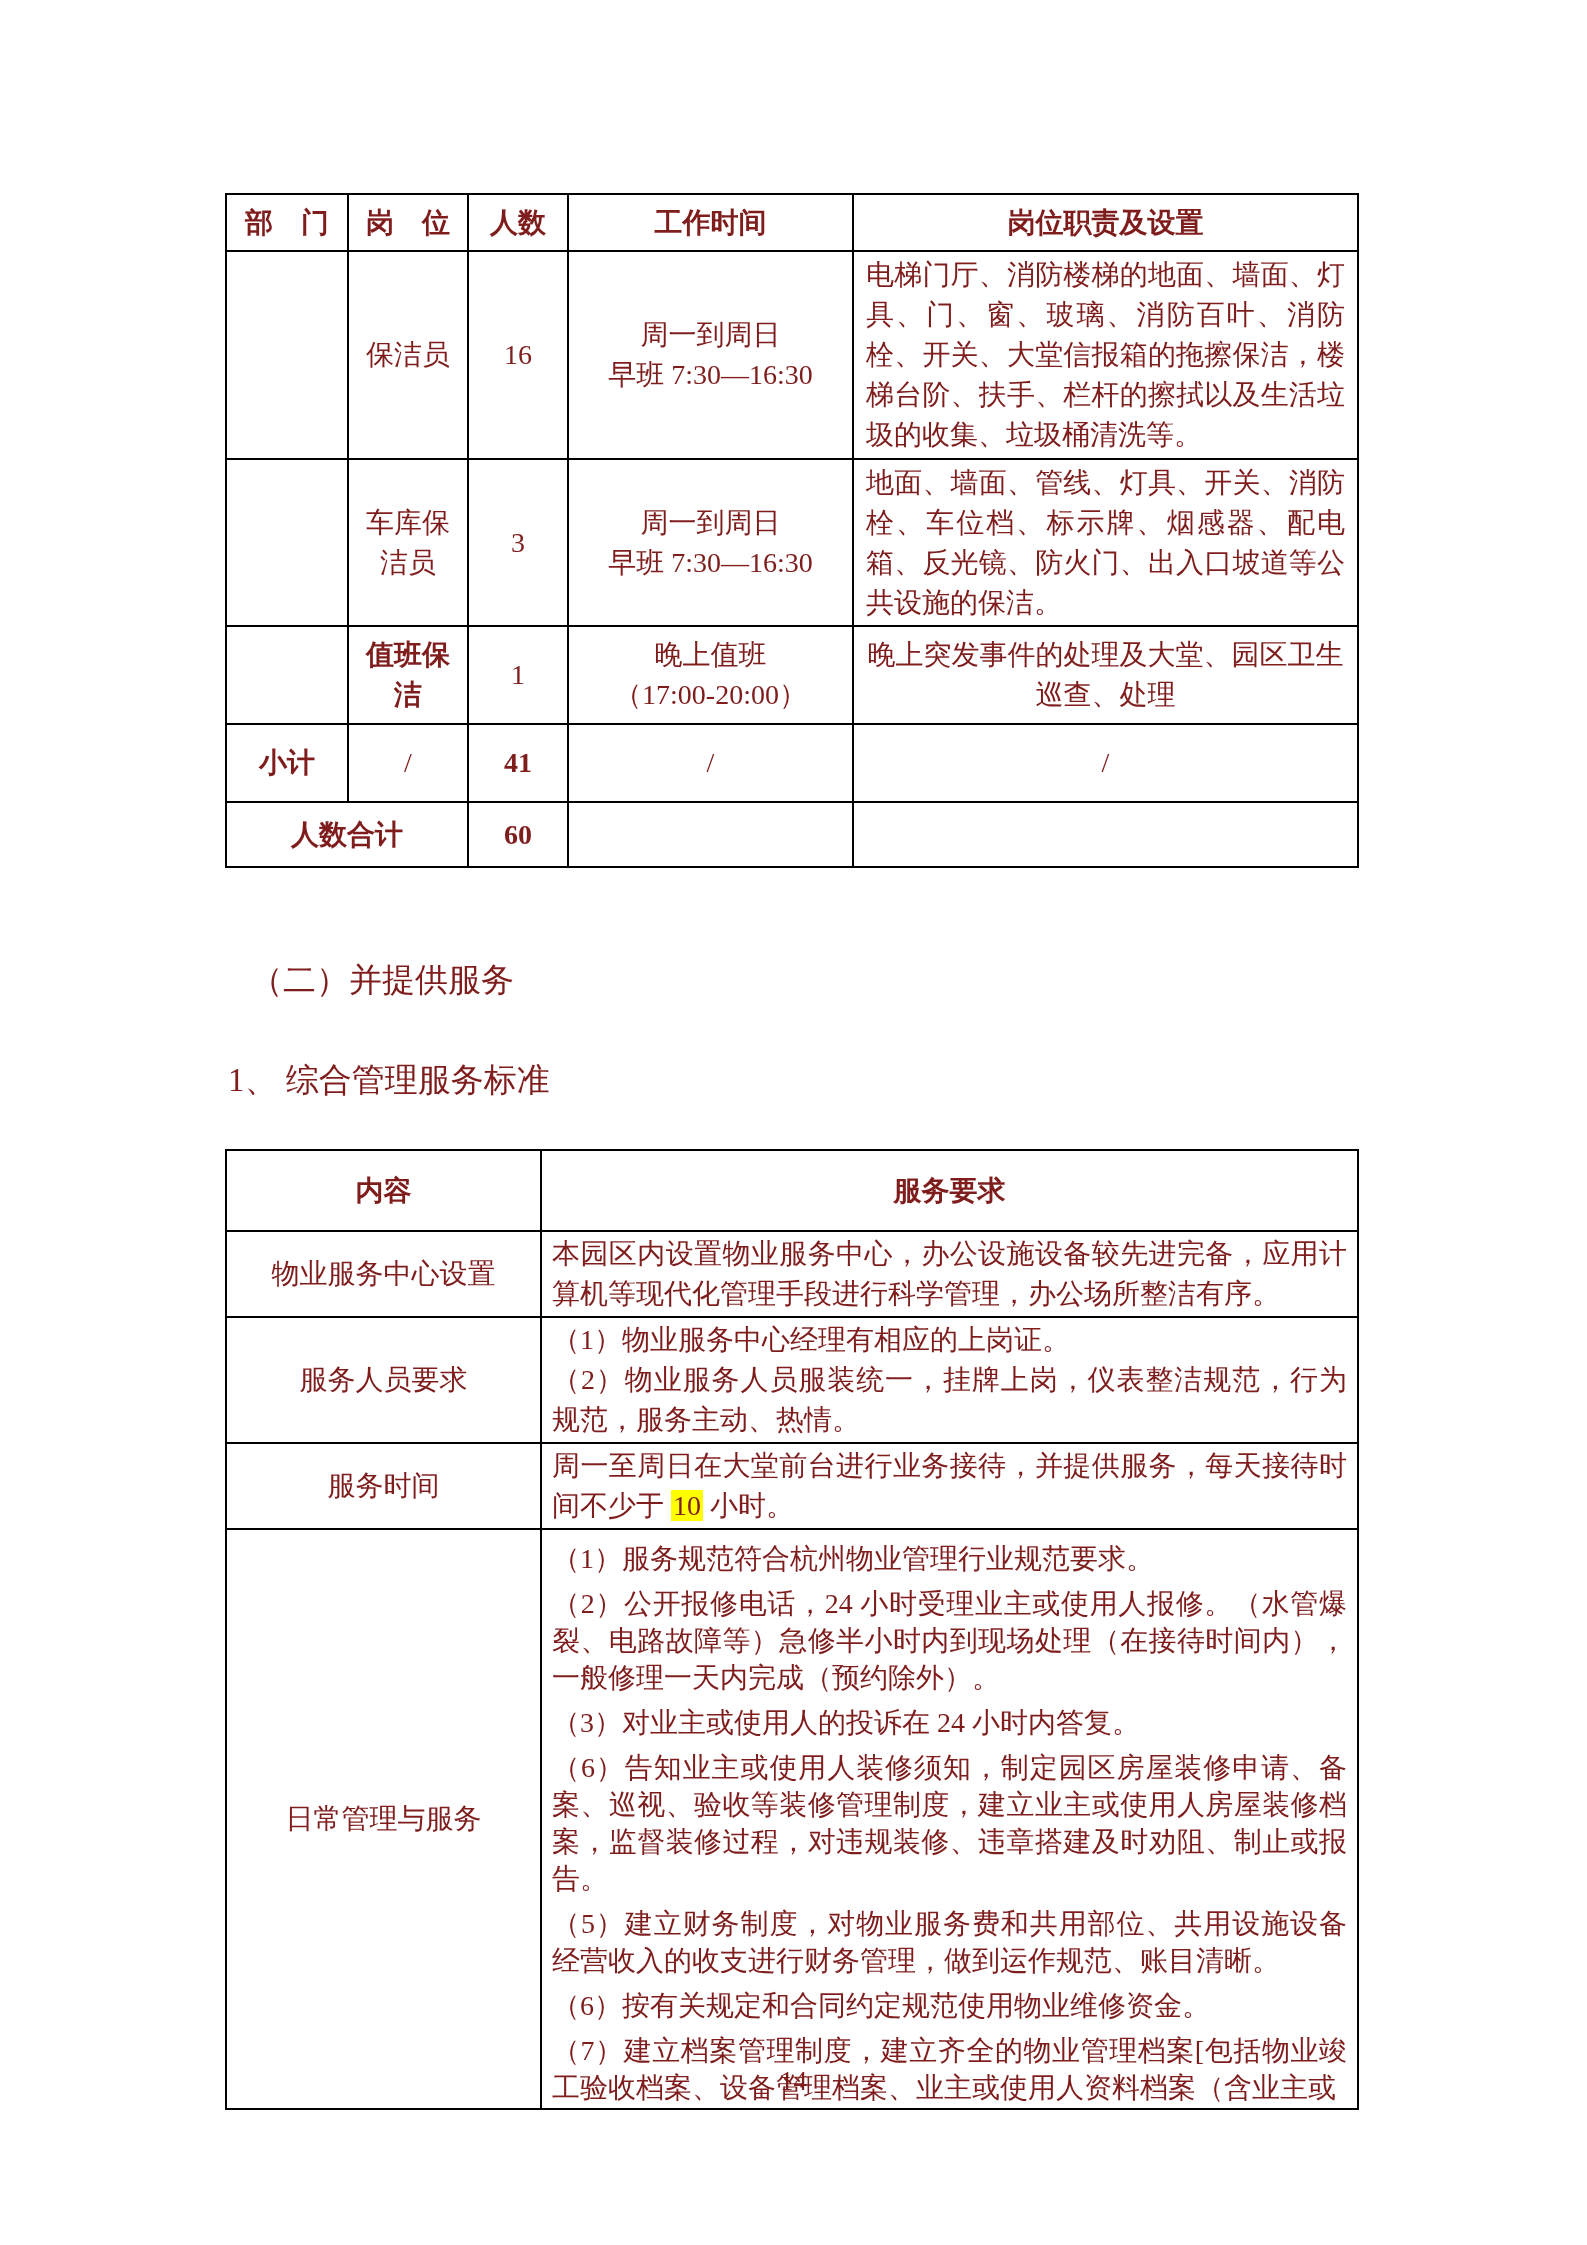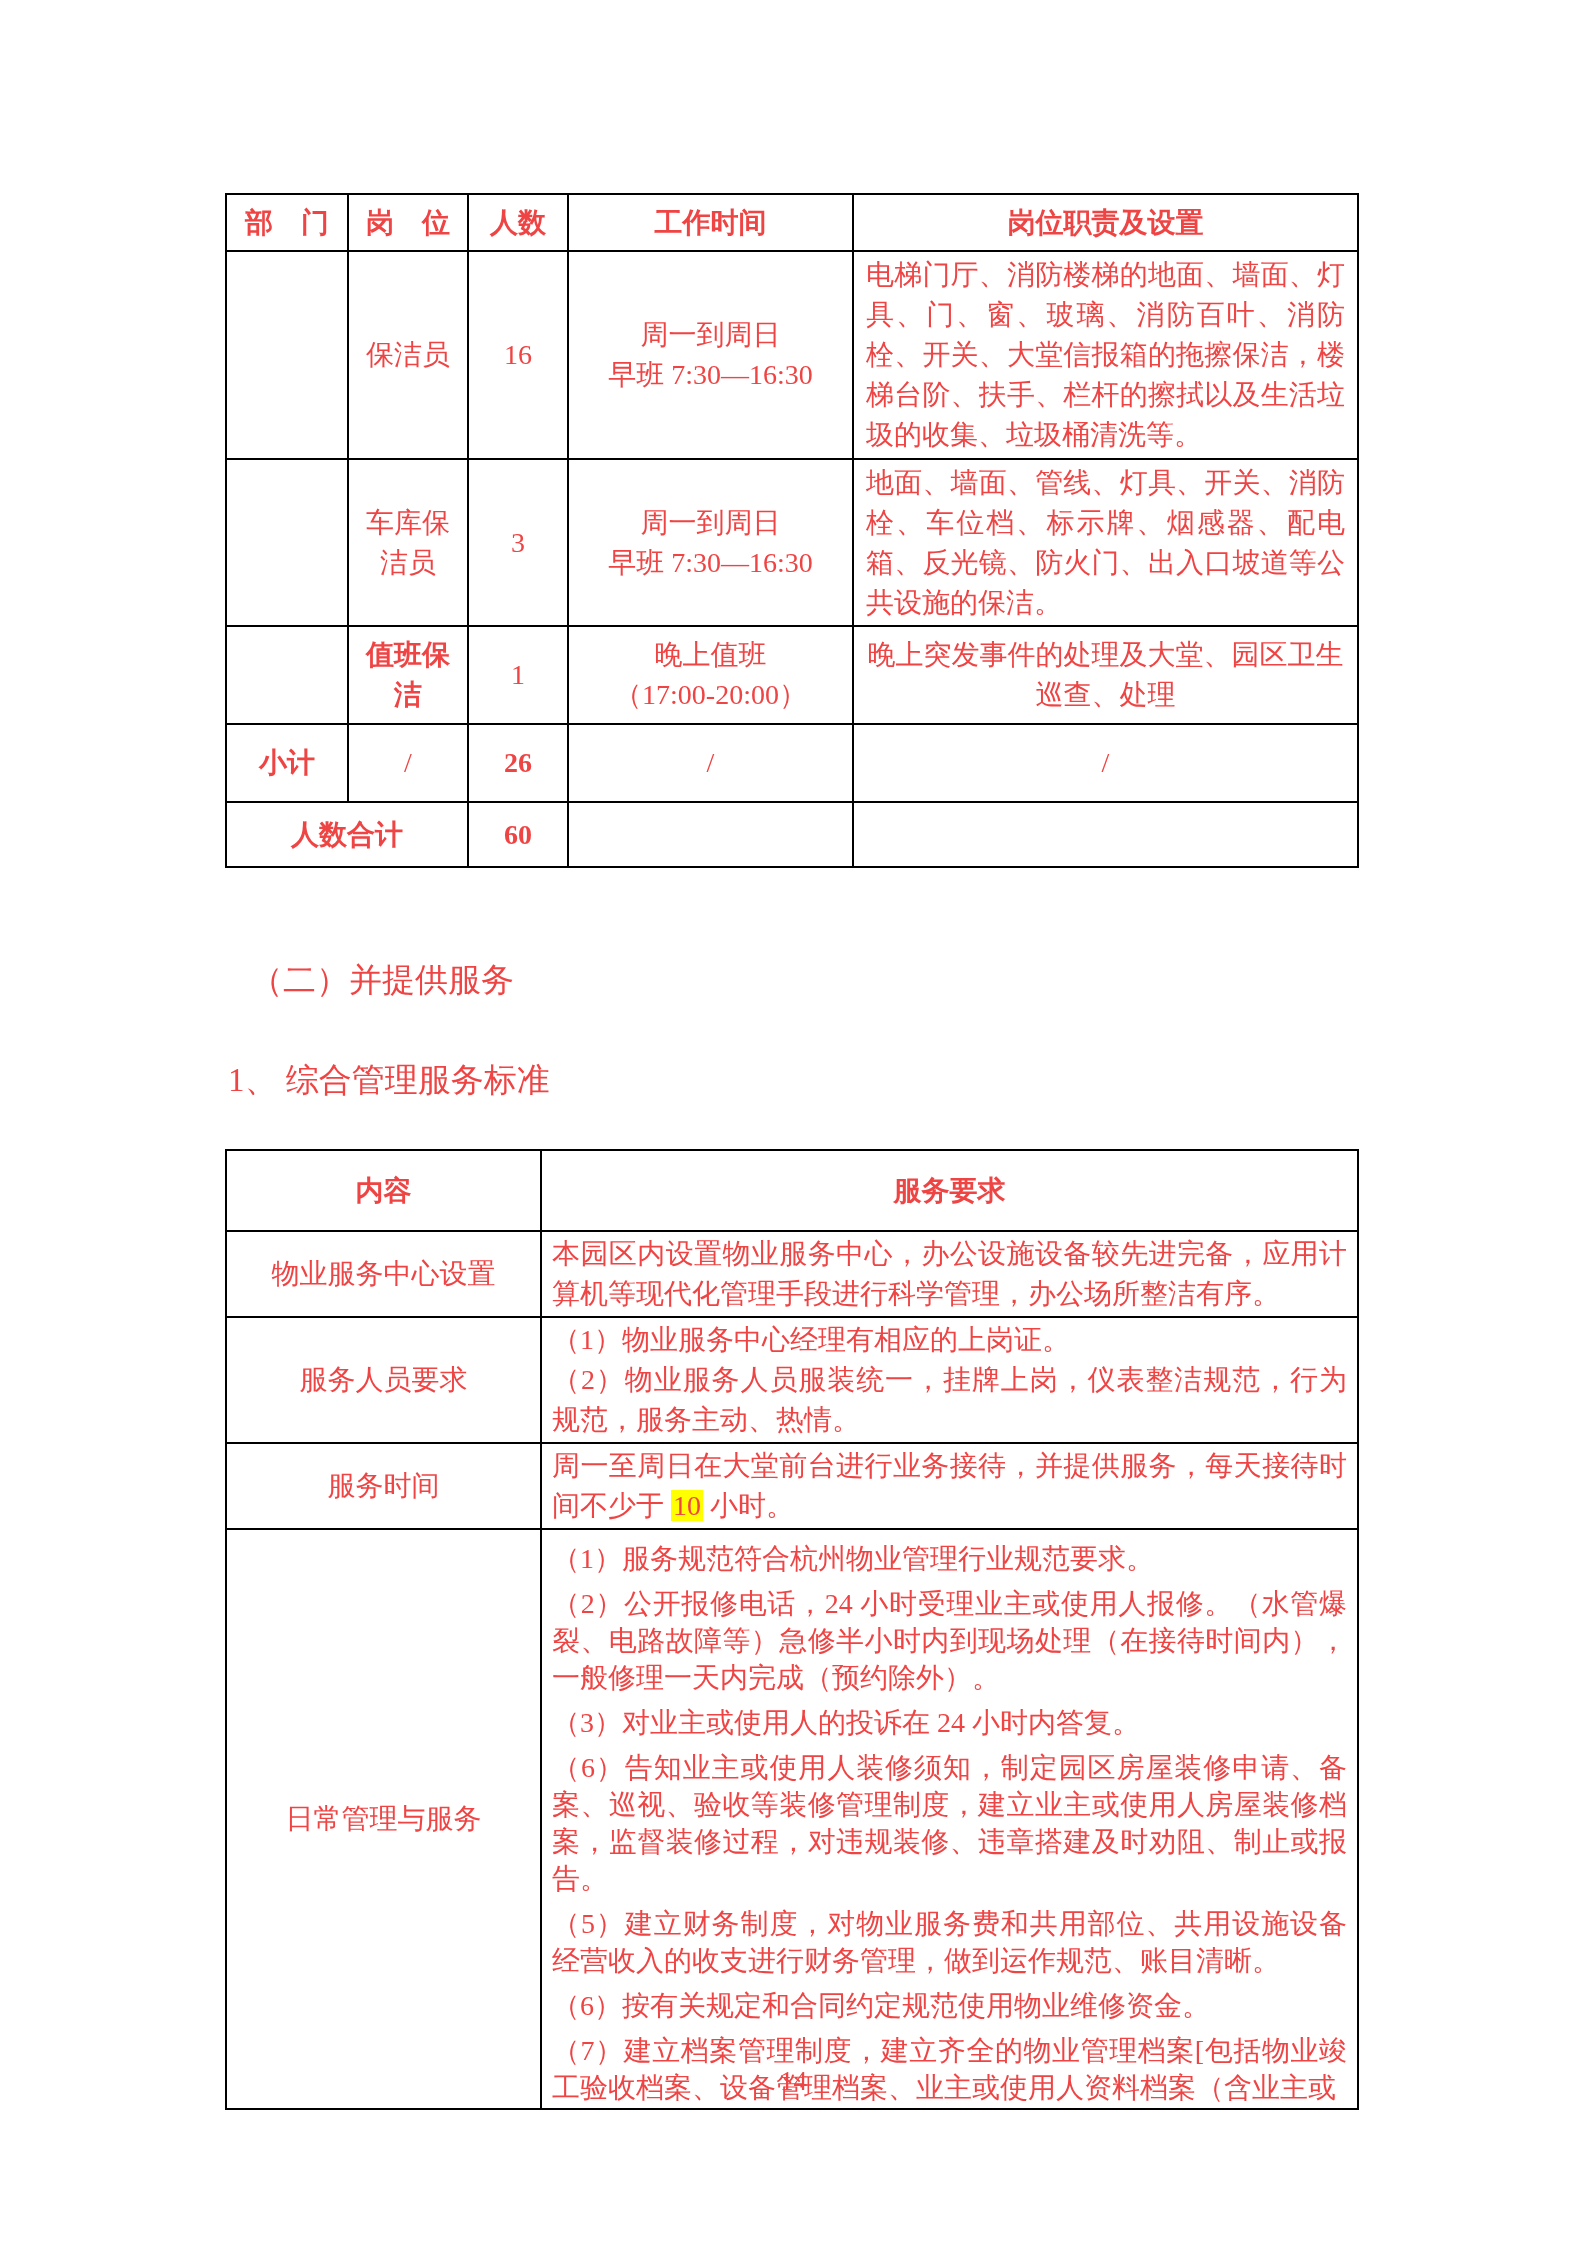--- a/index.html
+++ b/index.html
@@ -3,21 +3,21 @@
 <meta charset="utf-8">
 <style>
   html, body { margin: 0; padding: 0; background: #888; }
   .page {
     position: relative;
     width: 1587px;
     height: 2245px;
     margin: 0 auto;
     background: #ffffff;
     font-family: "Liberation Serif", "DejaVu Serif", serif;
-    color: #ef4444;
+    color: #7f1d1d;
   }
 
   table { border-collapse: collapse; table-layout: fixed; }
   td, th {
     border: 2px solid #000;
     font-size: 28px;
     font-weight: normal;
     line-height: 40px;
     padding: 2px 6px;
     vertical-align: middle;
@@ -102,21 +102,21 @@
       <td class="bold">值班保洁</td>
       <td>1</td>
       <td class="pre">晚上值班
 （17:00-20:00）</td>
       <td class="duty-center pre">晚上突发事件的处理及大堂、园区卫生
 巡查、处理</td>
     </tr>
     <tr style="height:78px">
       <td class="bold">小计</td>
       <td>/</td>
-      <td class="bold">26</td>
+      <td class="bold">41</td>
       <td>/</td>
       <td>/</td>
     </tr>
     <tr style="height:65px">
       <td colspan="2" class="bold">人数合计</td>
       <td class="bold">60</td>
       <td></td>
       <td></td>
     </tr>
   </tbody>

